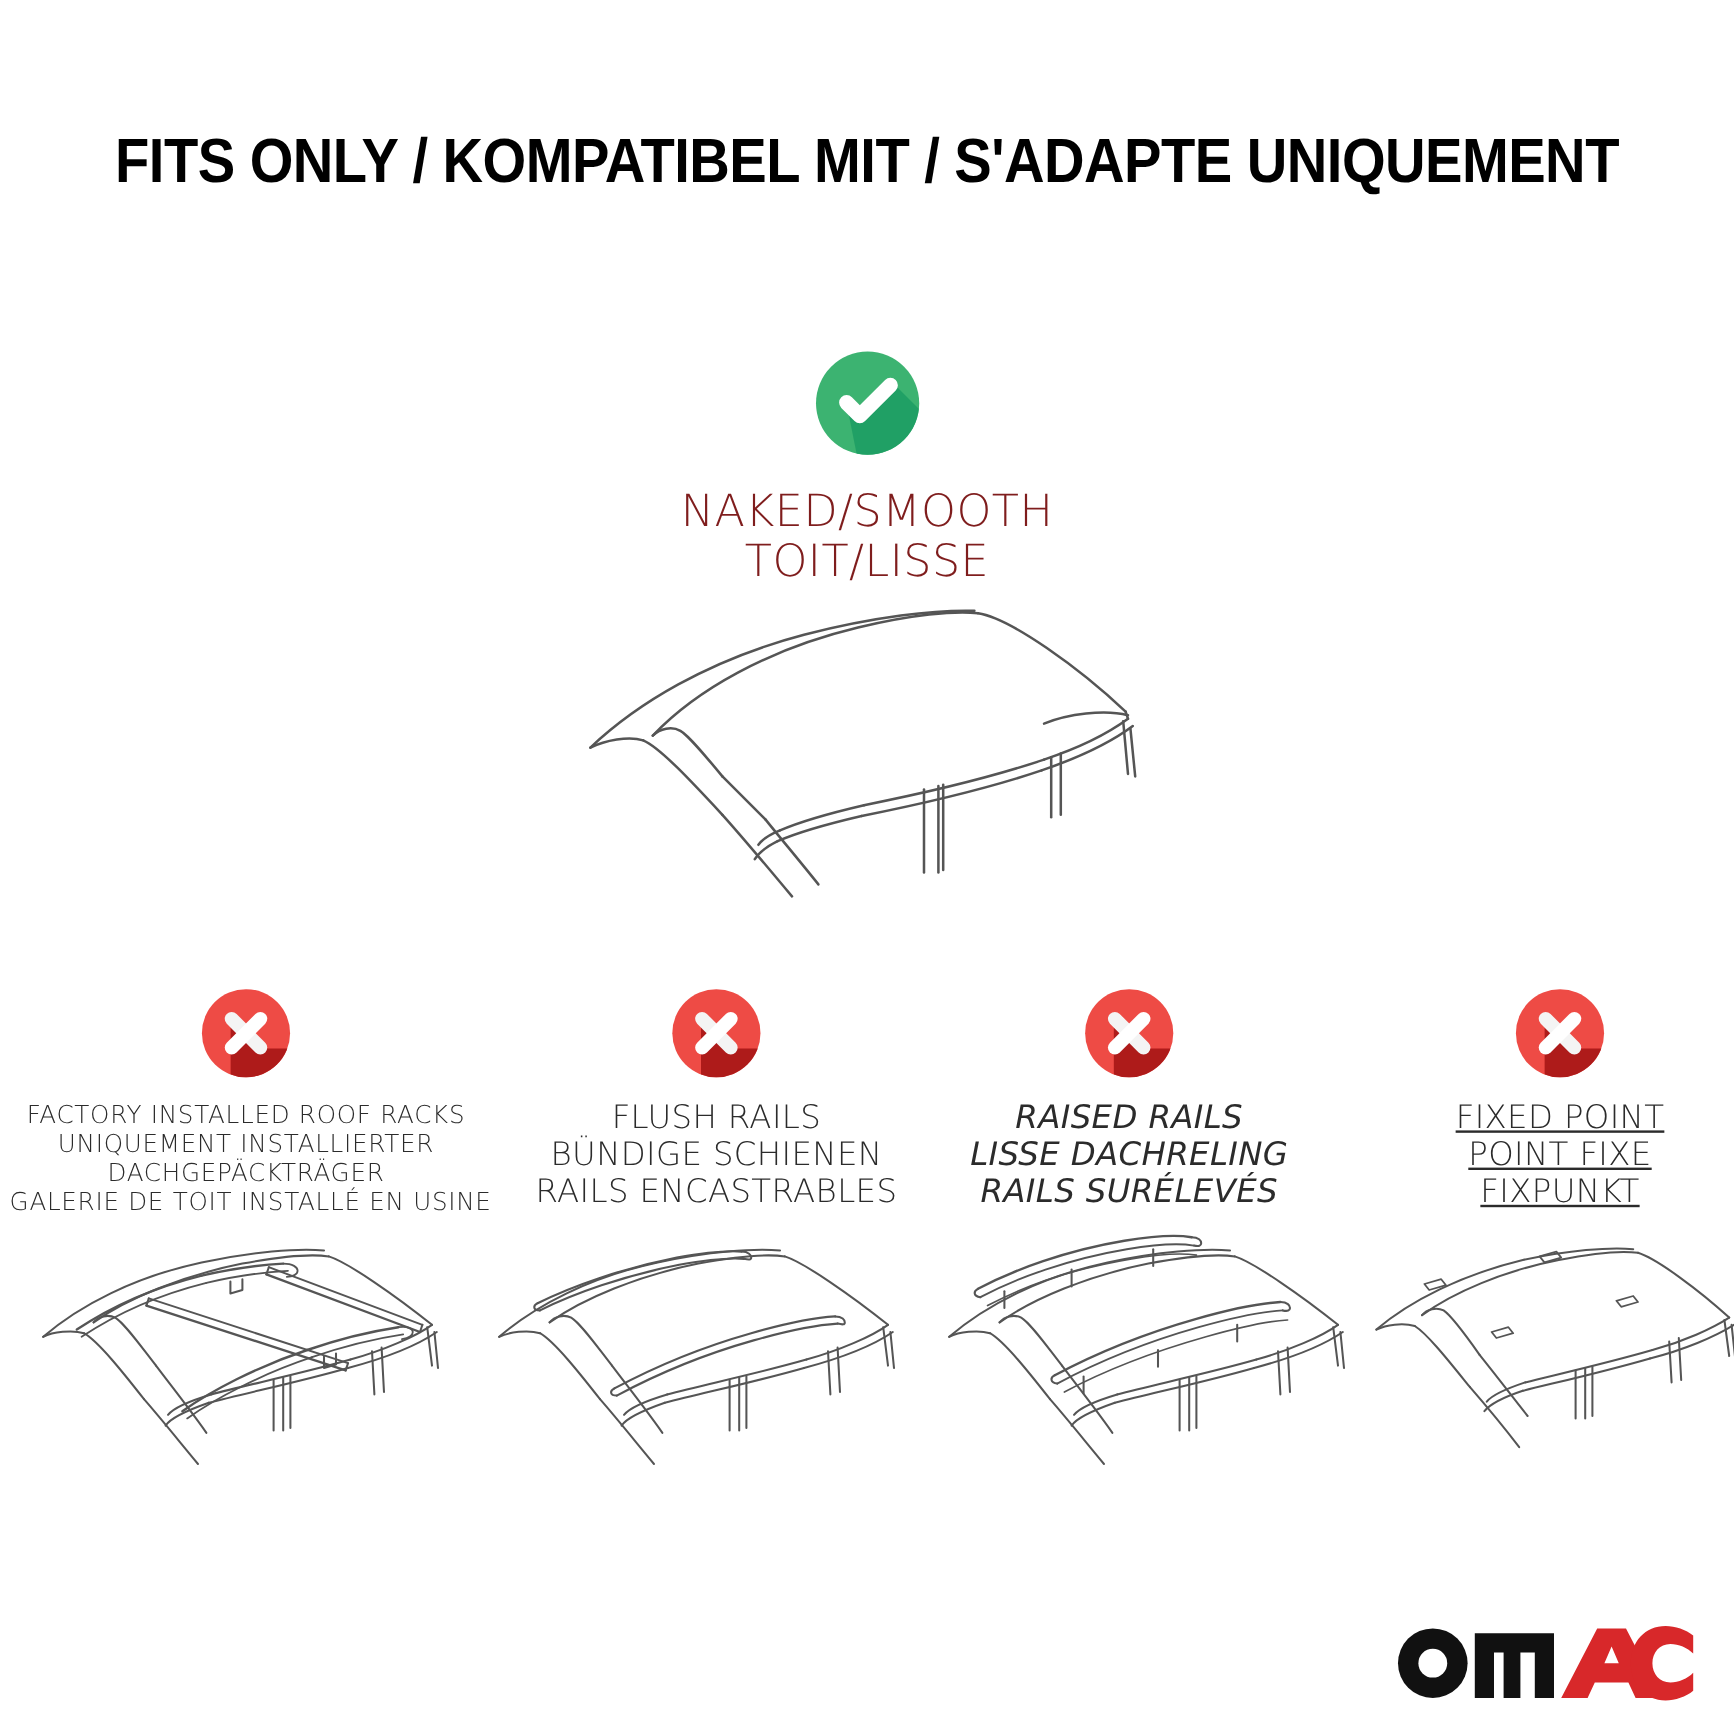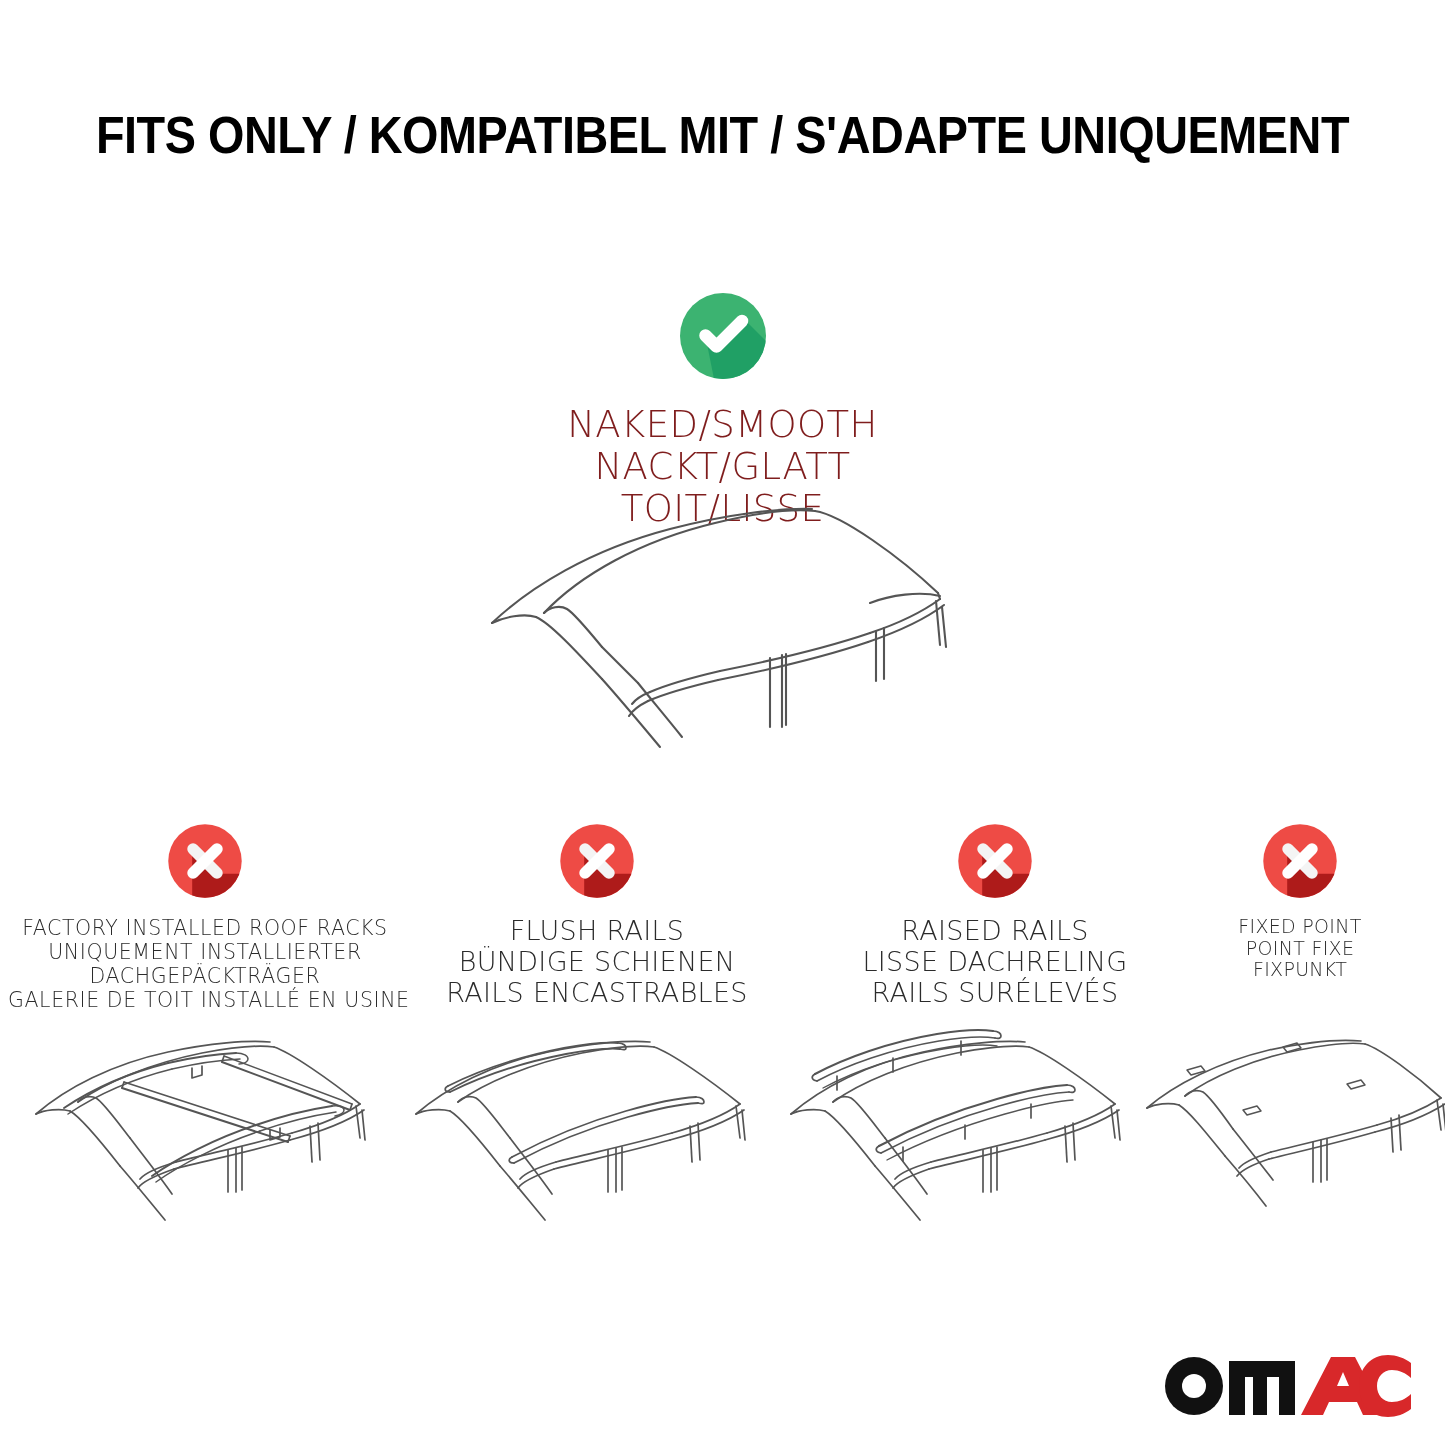--- a/index.html
+++ b/index.html
@@ -81,27 +81,27 @@
     font-family: "DejaVu Sans", sans-serif;
     font-weight: 300;
     line-height: 1.14;
     color: #2b2b2b;
     margin-top: 10px;
   }
   .no-label div { white-space: nowrap; }
 
   .col-0 { left: 8px;    width: 394px; }
   .col-1 { left: 412px;  width: 370px; text-align: center; }
-  .col-2 { left: 810px;  width: 370px; }
+  .col-2 { left: 756px;  width: 370px; font-style: italic; }
   .col-3 { left: 1160px; width: 280px; }
 
   .col-0 .no-label { font-size: 20.5px; letter-spacing: 0.6px; line-height: 1.17; }
   .col-1 .no-label { font-size: 27px; letter-spacing: 0.3px; }
   .col-2 .no-label { font-size: 27px; letter-spacing: 0.3px; }
-  .col-3 .no-label { font-size: 19px; letter-spacing: 0.3px; }
+  .col-3 .no-label { font-size: 27px; letter-spacing: 0.3px; text-decoration: underline; }
 
   .no-roof {
     position: absolute;
     top: 210px;
     height: 215px;
   }
   .no-roof.r0 { left: 20px;  width: 370px; }
   .no-roof.r1 { left: 400px; width: 370px; }
   .no-roof.r2 { left: 775px; width: 370px; }
   .no-roof.r3 { left: 1135px; width: 315px; }
@@ -136,21 +136,20 @@
       <circle cx="48" cy="48" r="43" fill="#3cb371"></circle>
       <g clip-path="url(#clipGreen)">
         <path d="M30 46 L44 60 L70 32 L96 58 L96 96 L40 96 Z" fill="#1e9e64" opacity="0.92"></path>
       </g>
       <path d="M30.5 47.5 L41.5 58.5 L67 33" fill="none" stroke="#ffffff" stroke-width="12.5" stroke-linecap="round" stroke-linejoin="round"></path>
     </svg>
   </span>
 
   <div id="hero-label">
     <div>NAKED/SMOOTH</div>
-    <div>NACKT/GLATT</div>
     <div>TOIT/LISSE</div>
   </div>
 </div>
 
 <div id="hero-roof">
   <svg viewBox="0 0 510 260" width="510" height="260" aria-hidden="true">
     <g fill="none" stroke="#555" stroke-width="2.1" stroke-linecap="round" stroke-linejoin="round">
 
       <path d="M74 118 C110 80 170 46 245 28 C290 17 325 14 345 16"></path>
       <path d="M345 16 C372 20 430 62 468 98"></path>

